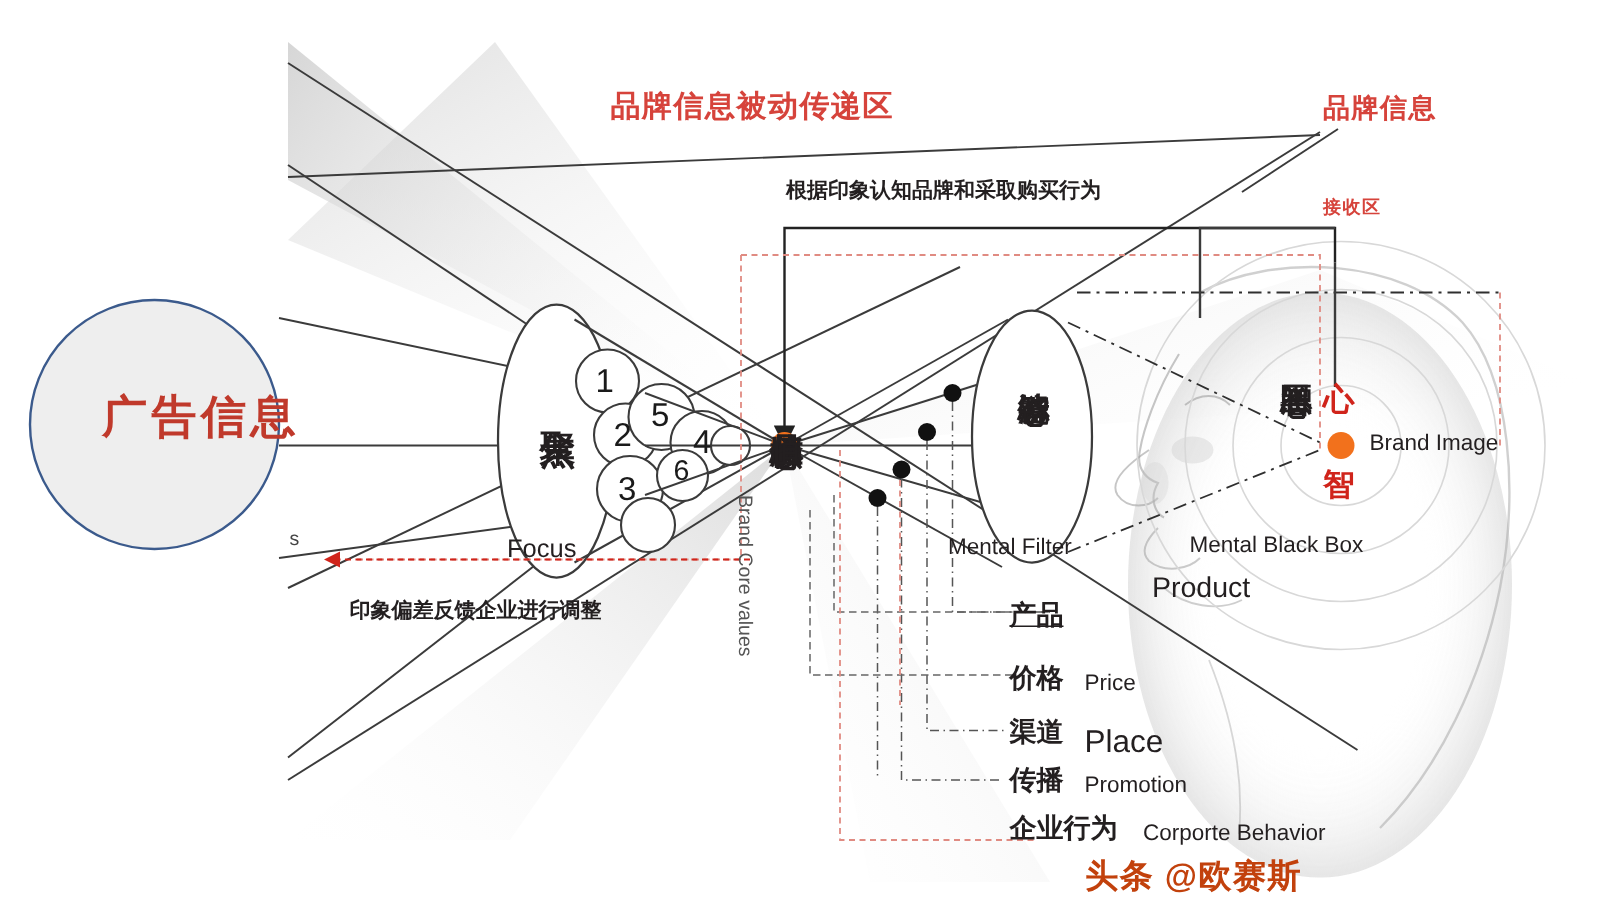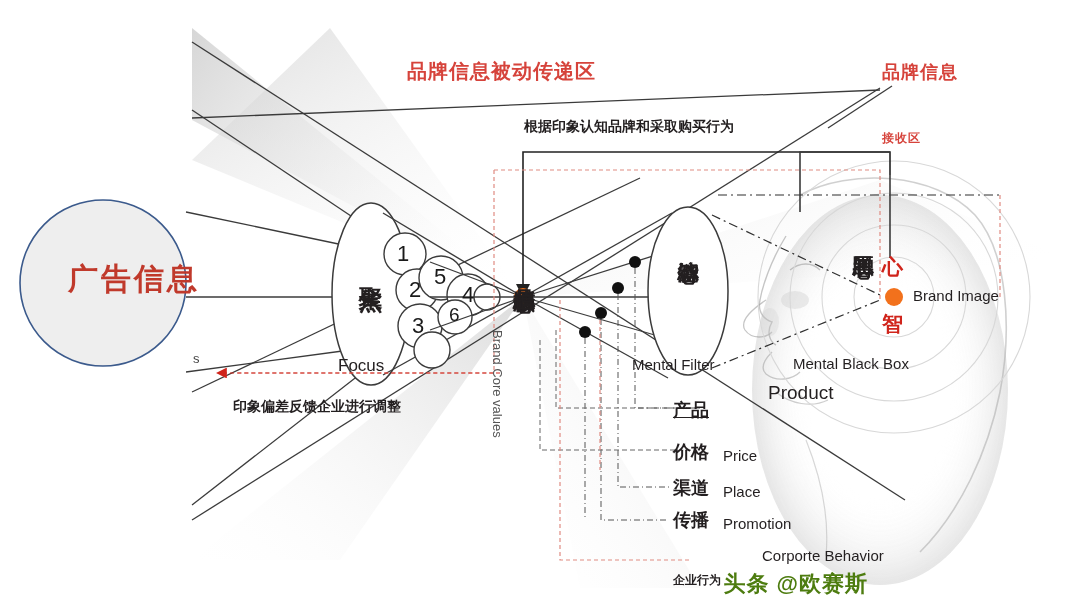--- a/index.html
+++ b/index.html
@@ -8,21 +8,21 @@
   #stage{position:relative;width:884px;height:611px;background:#ffffff;}
   #canvas{position:absolute;left:0;top:0;width:1071px;height:611px;}
   .lbl{position:absolute;white-space:nowrap;color:#231f20;line-height:1.15;}
   .red{color:#c0392b;}
   .redbold{color:#d6433b;font-weight:bold;}
   .vert{writing-mode:vertical-rl;text-orientation:upright;white-space:nowrap;}
   .vertlat{writing-mode:vertical-rl;text-orientation:mixed;white-space:nowrap;}
   .cn{font-weight:bold;}
   .num{position:absolute;color:#1a1a1a;font-size:22px;font-weight:500;}
   #watermark{position:absolute;right:16px;bottom:12px;font-size:22px;
-             font-weight:bold;color:#4d7c0f;letter-spacing:1px;}
+             font-weight:bold;color:#c2410c;letter-spacing:1px;}
 </style>
 </head>
 <body>
 
 <div id="stage">
 
   <svg id="canvas" viewBox="0 0 1071 611">
     <defs>
       <linearGradient id="gcone1" x1="0" y1="0" x2="1" y2="0.6">
         <stop offset="0" stop-color="#cfcfcf" stop-opacity="0.85"></stop>
@@ -211,23 +211,23 @@
   <div class="lbl" style="left:882px;top:312px;font-size:21px;font-weight:bold;color:#d0241b;">智</div>
   <div class="lbl" style="left:913px;top:287px;font-size:15px;">Brand Image</div>
 
   <div class="lbl cn" style="left:673px;top:400px;font-size:18px;text-decoration:underline;">产品</div>
   <div class="lbl" style="left:723px;top:382px;font-size:19px;margin-left:45px;">Product</div>
 
   <div class="lbl cn" style="left:673px;top:442px;font-size:18px;">价格</div>
   <div class="lbl" style="left:723px;top:447px;font-size:15px;">Price</div>
 
   <div class="lbl cn" style="left:673px;top:478px;font-size:18px;">渠道</div>
-  <div class="lbl" style="left:723px;top:483px;font-size:15px;">Place</div>
+  <div class="lbl" style="left:723px;top:483px;font-size:21px;">Place</div>
 
   <div class="lbl cn" style="left:673px;top:510px;font-size:18px;">传播</div>
   <div class="lbl" style="left:723px;top:515px;font-size:15px;">Promotion</div>
 
-  <div class="lbl cn" style="left:673px;top:542px;font-size:12px;margin-top:32px;">企业行为</div>
+  <div class="lbl cn" style="left:673px;top:542px;font-size:18px;">企业行为</div>
   <div class="lbl" style="left:762px;top:547px;font-size:15px;">Corporte Behavior</div>
 
   <div id="watermark">头条 @欧赛斯</div>
 
 </div>
 
 </body></html>

